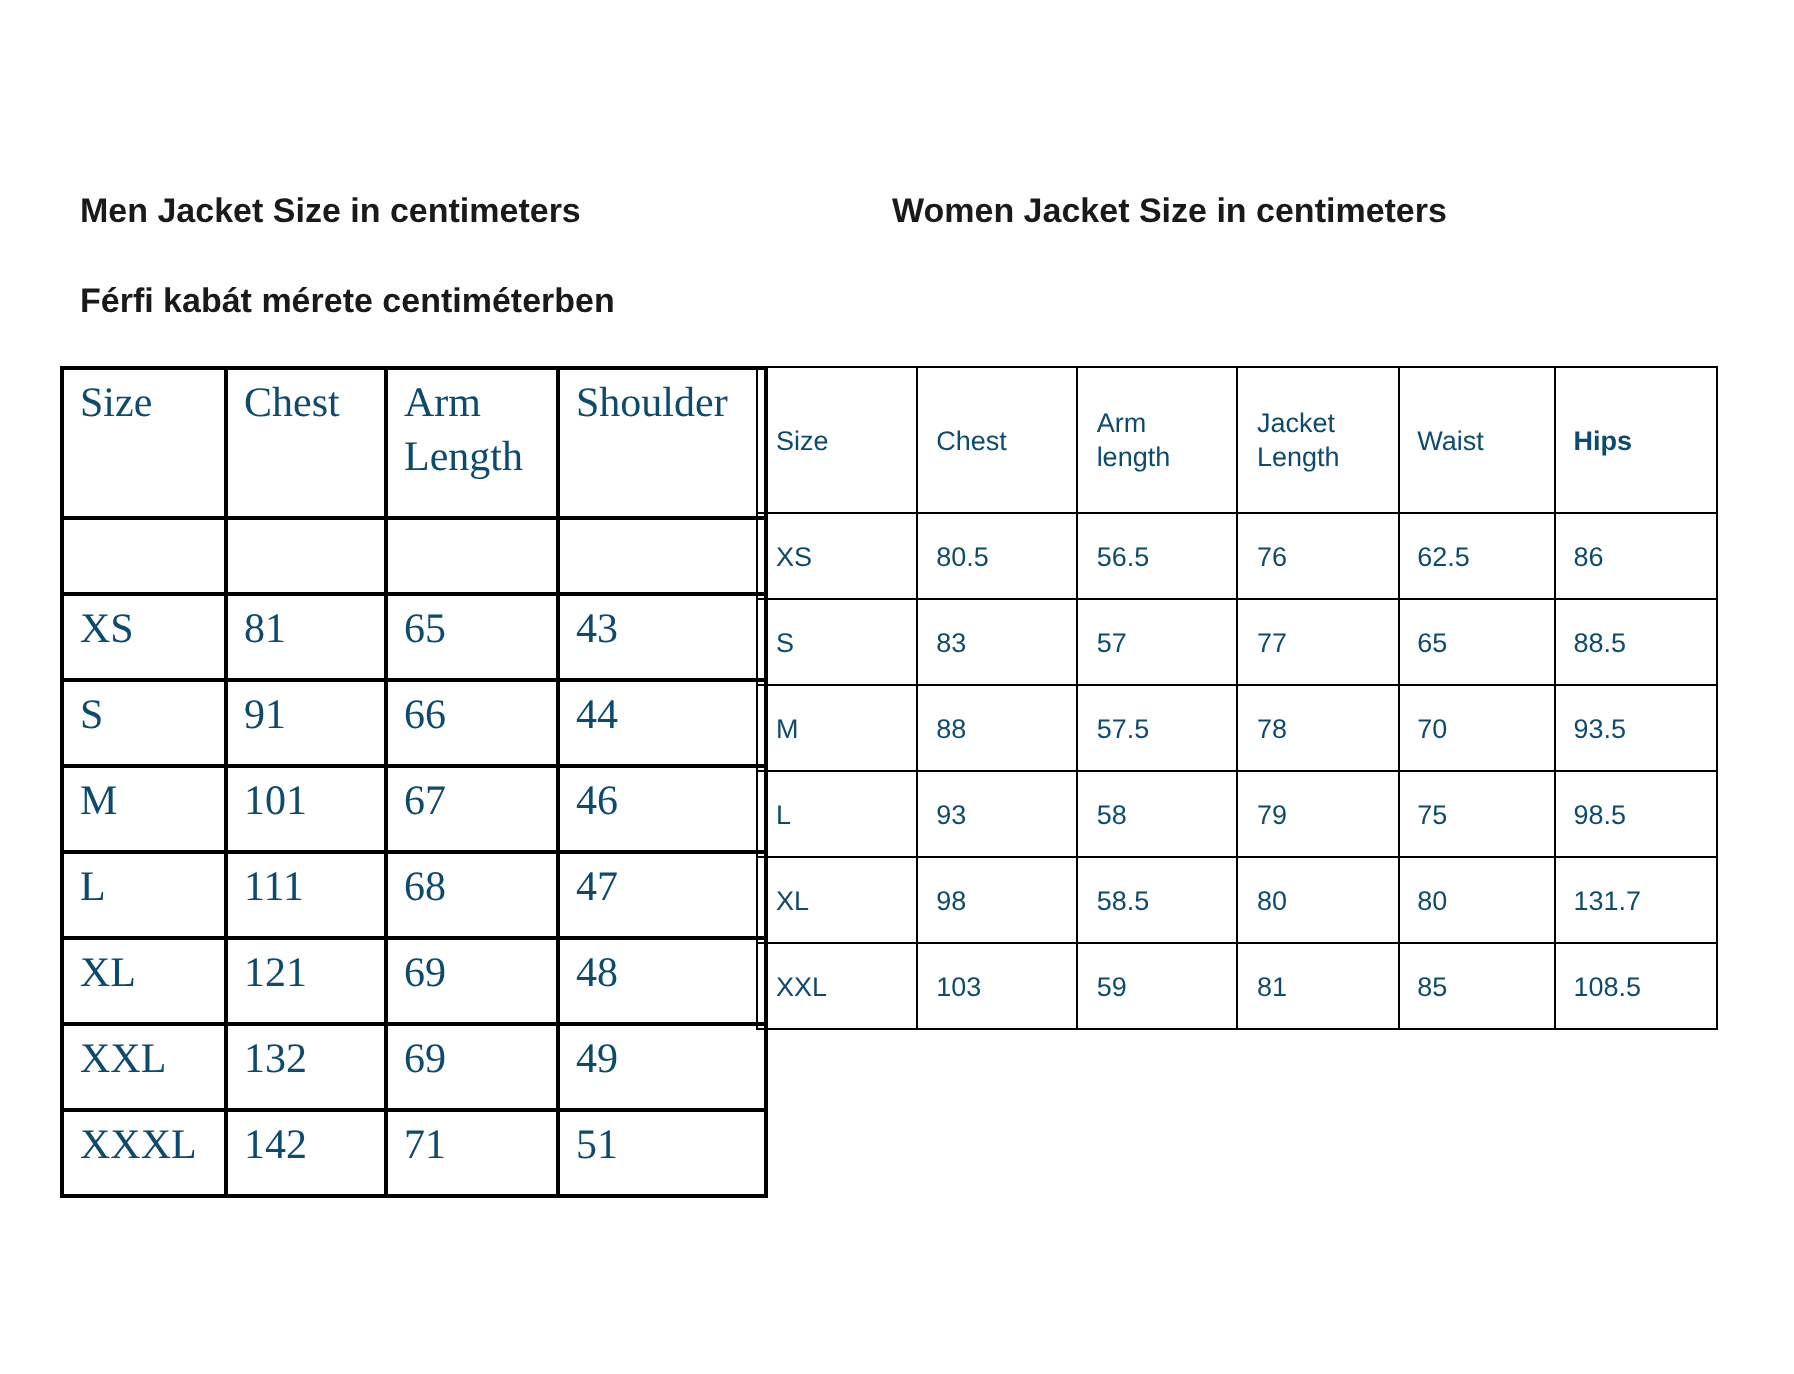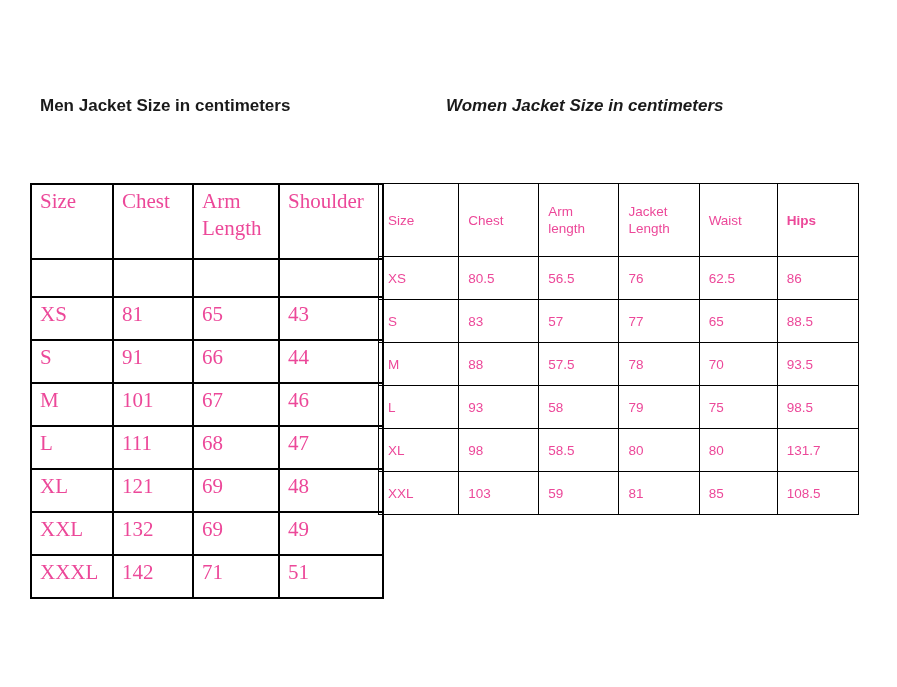--- a/index.html
+++ b/index.html
@@ -17,28 +17,28 @@
     position: absolute;
     font-family: "Liberation Sans", sans-serif;
     font-weight: bold;
     font-size: 17px;
     line-height: 20px;
     color: #1a1a1a;
     white-space: nowrap;
   }
   #men-title-en    { left: 40px;  top: 96px;  }
   #men-title-hu    { left: 40px;  top: 141px; }
-  #women-title-en  { left: 446px; top: 96px; font-style: italic;  }
+  #women-title-en  { left: 446px; top: 96px;  }
   #women-title-hu  { left: 460px; top: 141px; }
 
   table {
     position: absolute;
     border-collapse: collapse;
     table-layout: fixed;
-    color: #ec4899;
+    color: #0c4a6e;
   }
 
   
   #men-table {
     left: 30px; top: 183px;
     width: 348px;
     font-family: "Liberation Serif", serif;
     font-size: 21px;
     line-height: 27px;
   }
@@ -85,20 +85,21 @@
 </style>
 </head>
 <body>
 
 <div id="page">
 
   <div class="title" id="men-title-en">Men Jacket Size in centimeters</div>
 
   <div class="title" id="women-title-en">Women Jacket Size in centimeters</div>
 
+  <div class="title" id="men-title-hu">Férfi kabát mérete centiméterben</div>
 
 
   <table id="men-table">
     <thead>
         <tr>
           <th>Size</th>
           <th>Chest</th>
           <th>Arm Length</th>
           <th>Shoulder</th>
         </tr>

